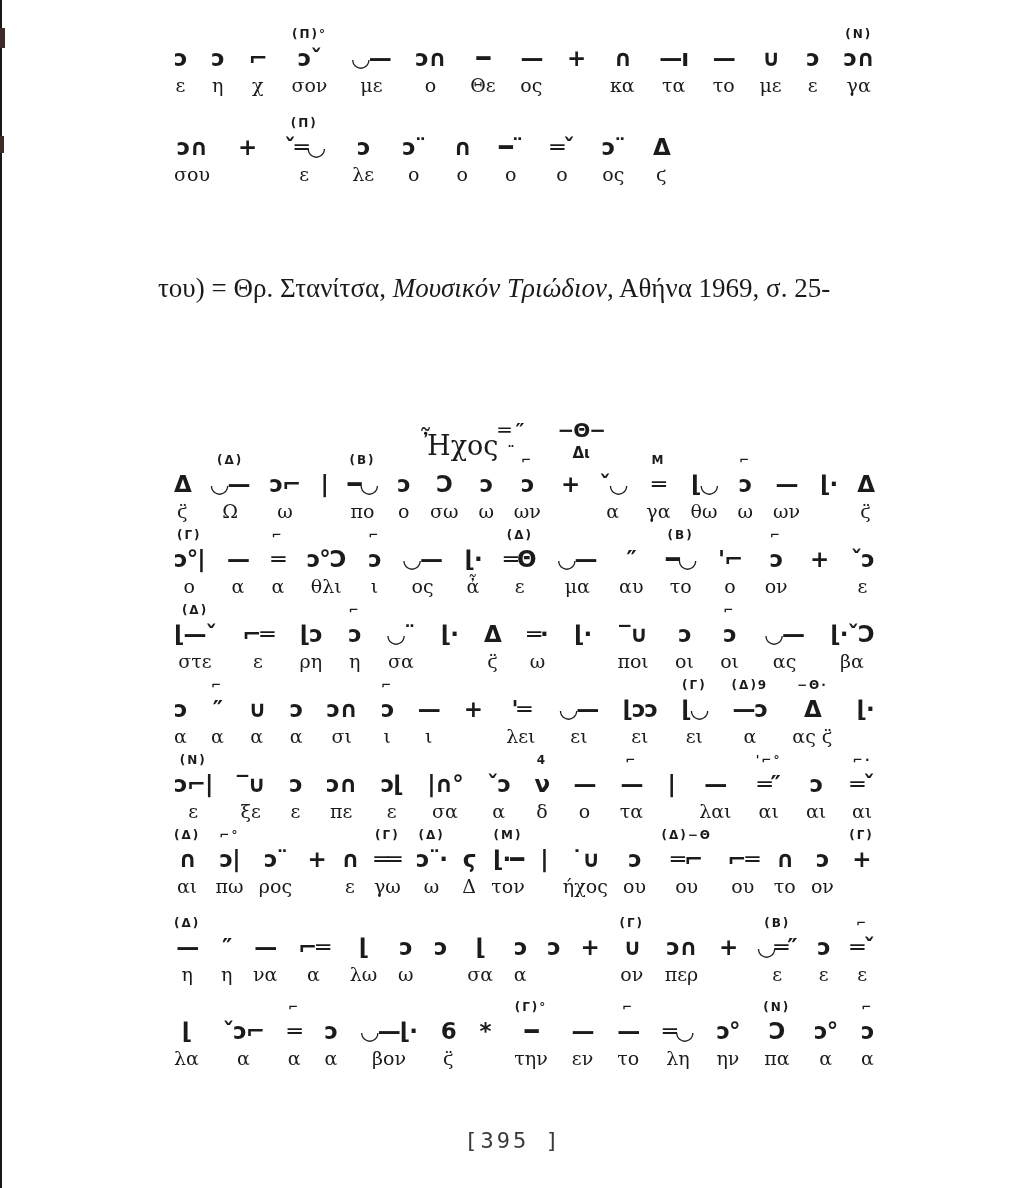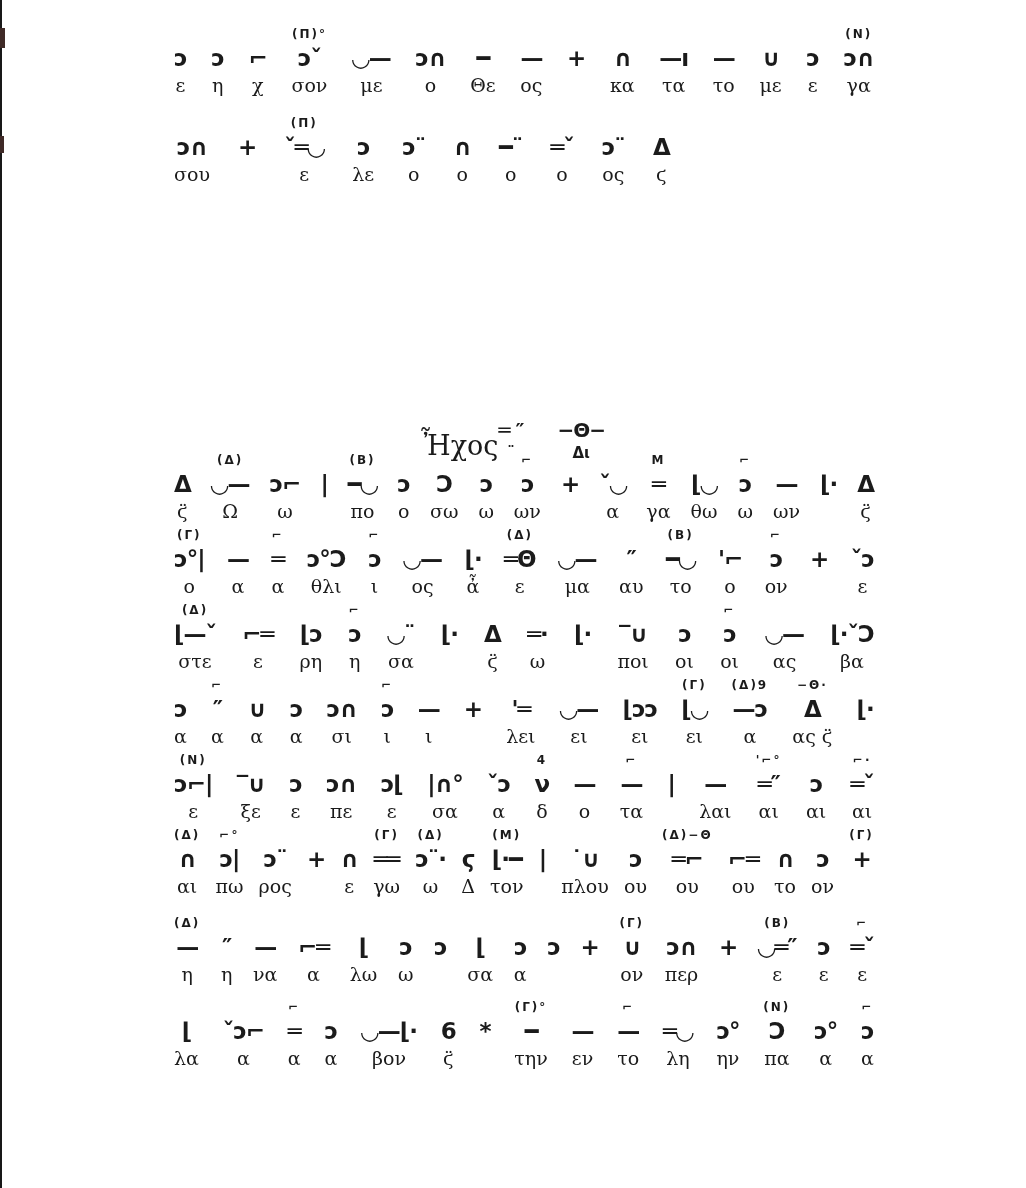--- a/index.html
+++ b/index.html
@@ -206,20 +206,21 @@
         </div>
         <div class="cell">
           <div class="mark"></div>
           <div class="neume">Δ</div>
           <div class="syll">ϛ</div>
         </div>
       </div>
     </div>
 
   <div class="citation" id="citation">
+      <div class="cit-line"><span class="">του) = Θρ. Στανίτσα, </span><span class="seg-italic">Μουσικόν Τριώδιον</span><span class="">, Αθήνα 1969, σ. 25-</span></div>
     </div>
 
   <div class="heading">
     <div class="heading-label">Ἦχος</div>
     <div id="heading-neumes" style="display:flex;align-items:flex-end;column-gap:34px;">
         <div class="cell">
           <div class="mark"></div>
           <div class="neume">═ ″</div>
           <div class="syll">¨</div>
         </div>
@@ -669,21 +670,21 @@
           <div class="syll">τον</div>
         </div>
         <div class="cell">
           <div class="mark"></div>
           <div class="neume">|</div>
           <div class="syll"></div>
         </div>
         <div class="cell">
           <div class="mark"></div>
           <div class="neume">˙∪</div>
-          <div class="syll">πλου</div>
+          <div class="syll">ήχος</div>
         </div>
         <div class="cell">
           <div class="mark"></div>
           <div class="neume">ɔ</div>
           <div class="syll">ου</div>
         </div>
         <div class="cell">
           <div class="mark">(Δ)−Θ</div>
           <div class="neume">═⌐</div>
           <div class="syll">ου</div>
@@ -868,13 +869,14 @@
           <div class="syll">α</div>
         </div>
         <div class="cell">
           <div class="mark">⌐</div>
           <div class="neume">ɔ</div>
           <div class="syll">α</div>
         </div>
       </div>
     </div>
 
+  <div class="pageno">[395 ]</div>
 </div>
 
 </body></html>

